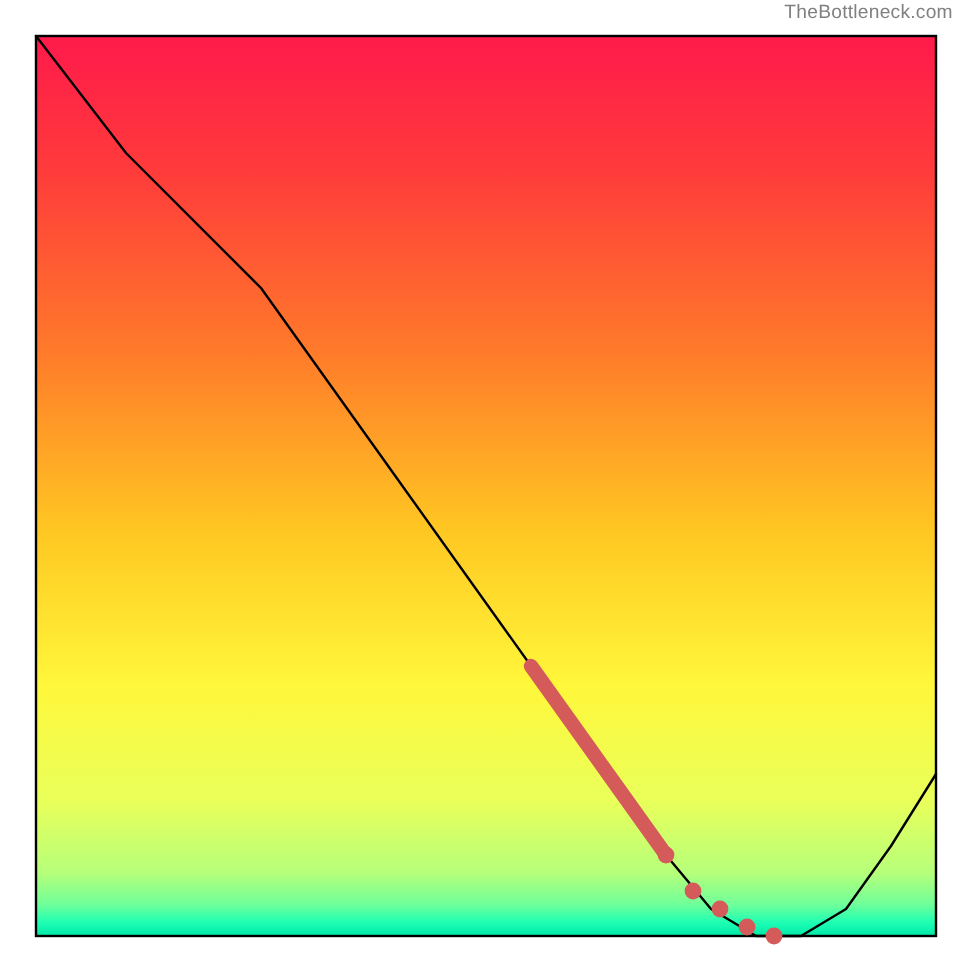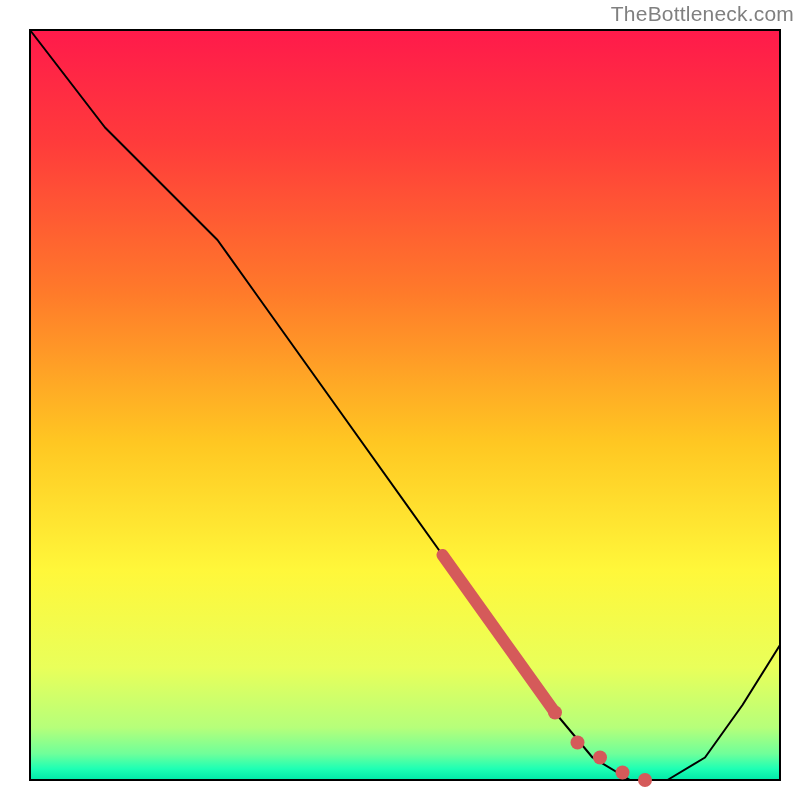--- a/index.html
+++ b/index.html
@@ -14,21 +14,21 @@
   .wrap {
     position: relative;
     width: 800px;
     height: 800px;
   }
   .attrib {
     position: absolute;
     top: 2px;
     right: 6px;
     color: #808080;
-    font-size: 21px;
+    font-size: 16px;
     letter-spacing: 0.2px;
     z-index: 10;
   }
   svg {
     display: block;
   }
 </style>
 </head>
 <body>
 

